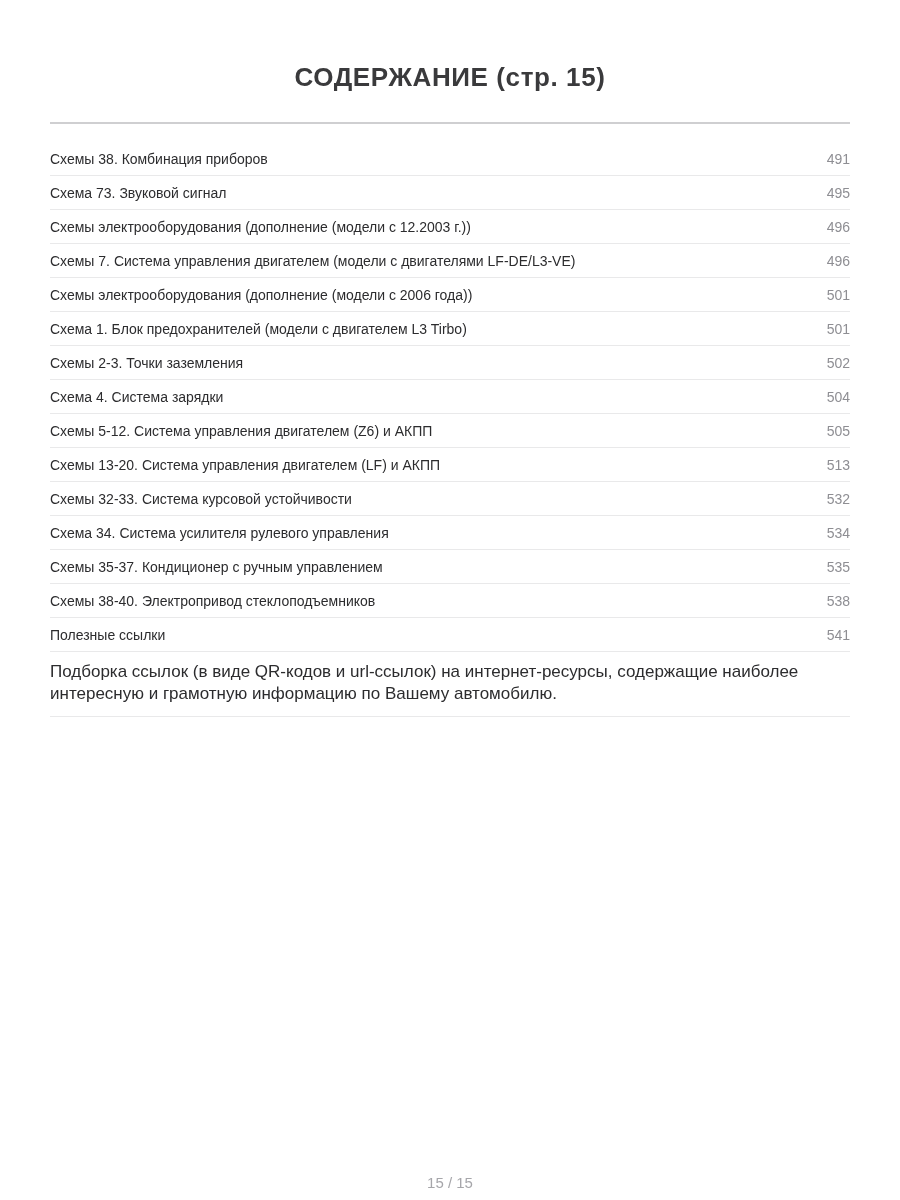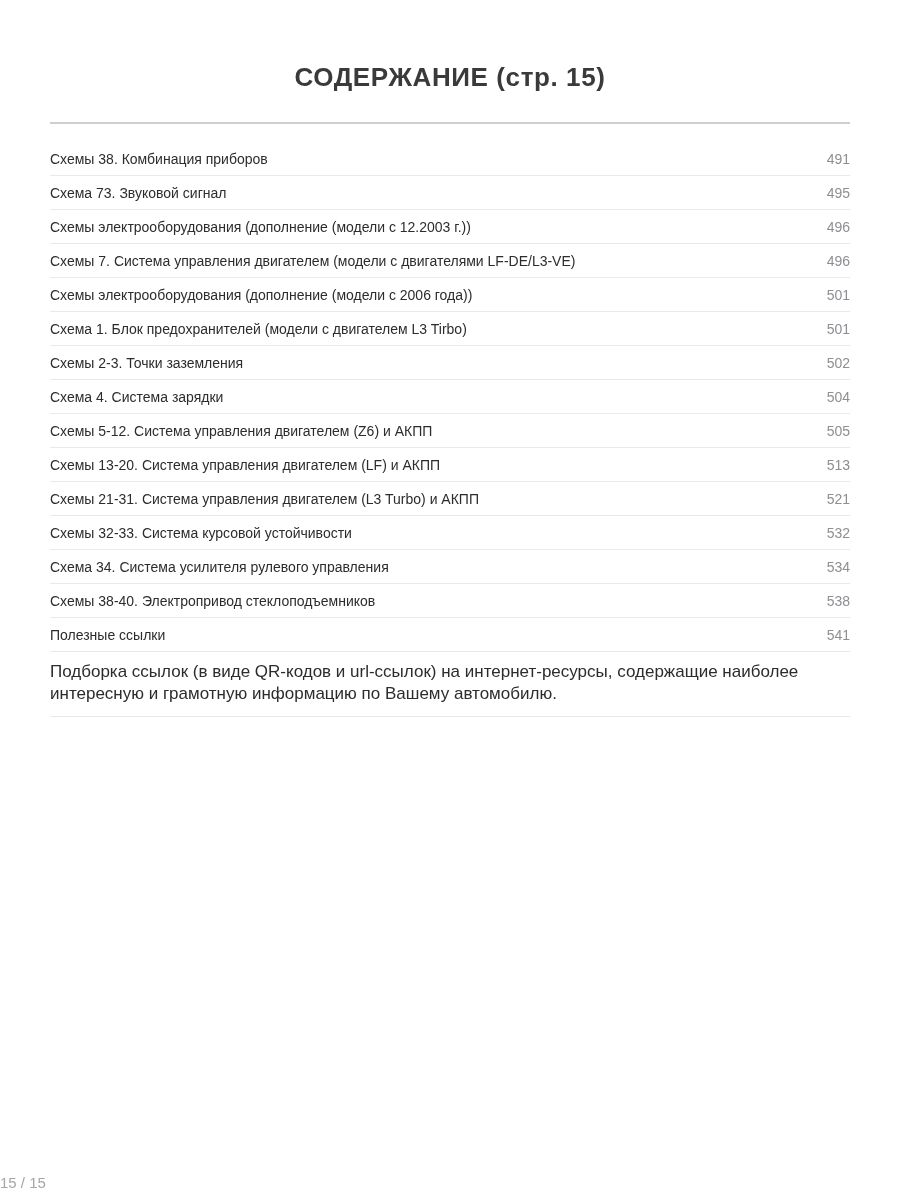--- a/index.html
+++ b/index.html
@@ -67,21 +67,21 @@
     line-height: 22px;
     color: var(--entry-text);
     padding: 9px 0 11px 0;
     border-bottom: 1px solid var(--divider);
   }
   .page-footer {
     position: absolute;
     left: 0;
     right: 0;
     bottom: 33px;
-    text-align: left;
+    text-align: center;
     font-size: 15px;
     color: var(--footer-text);
   }
 </style>
 </head>
 <body>
 
 <div class="page">
 
   <h1 class="page-title">СОДЕРЖАНИЕ (стр. 15)</h1>
@@ -133,35 +133,35 @@
       <div class="toc-row">
         <span class="toc-entry-label">Схемы 5-12. Система управления двигателем (Z6) и АКПП</span>
         <span class="toc-entry-page">505</span>
       </div>
 
       <div class="toc-row">
         <span class="toc-entry-label">Схемы 13-20. Система управления двигателем (LF) и АКПП</span>
         <span class="toc-entry-page">513</span>
       </div>
 
-      <div class="toc-row">
-        <span class="toc-entry-label">Схемы 21-31. Система управления двигателем (L3 Turbo) и АКПП</span>
-        <span class="toc-entry-page">521</span>
-      </div>
 
       <div class="toc-row">
         <span class="toc-entry-label">Схемы 32-33. Система курсовой устойчивости</span>
         <span class="toc-entry-page">532</span>
       </div>
 
       <div class="toc-row">
         <span class="toc-entry-label">Схема 34. Система усилителя рулевого управления</span>
         <span class="toc-entry-page">534</span>
       </div>
 
+      <div class="toc-row">
+        <span class="toc-entry-label">Схемы 35-37. Кондиционер с ручным управлением</span>
+        <span class="toc-entry-page">535</span>
+      </div>
 
       <div class="toc-row">
         <span class="toc-entry-label">Схемы 38-40. Электропривод стеклоподъемников</span>
         <span class="toc-entry-page">538</span>
       </div>
 
       <div class="toc-row">
         <span class="toc-entry-label">Полезные ссылки</span>
         <span class="toc-entry-page">541</span>
       </div>

